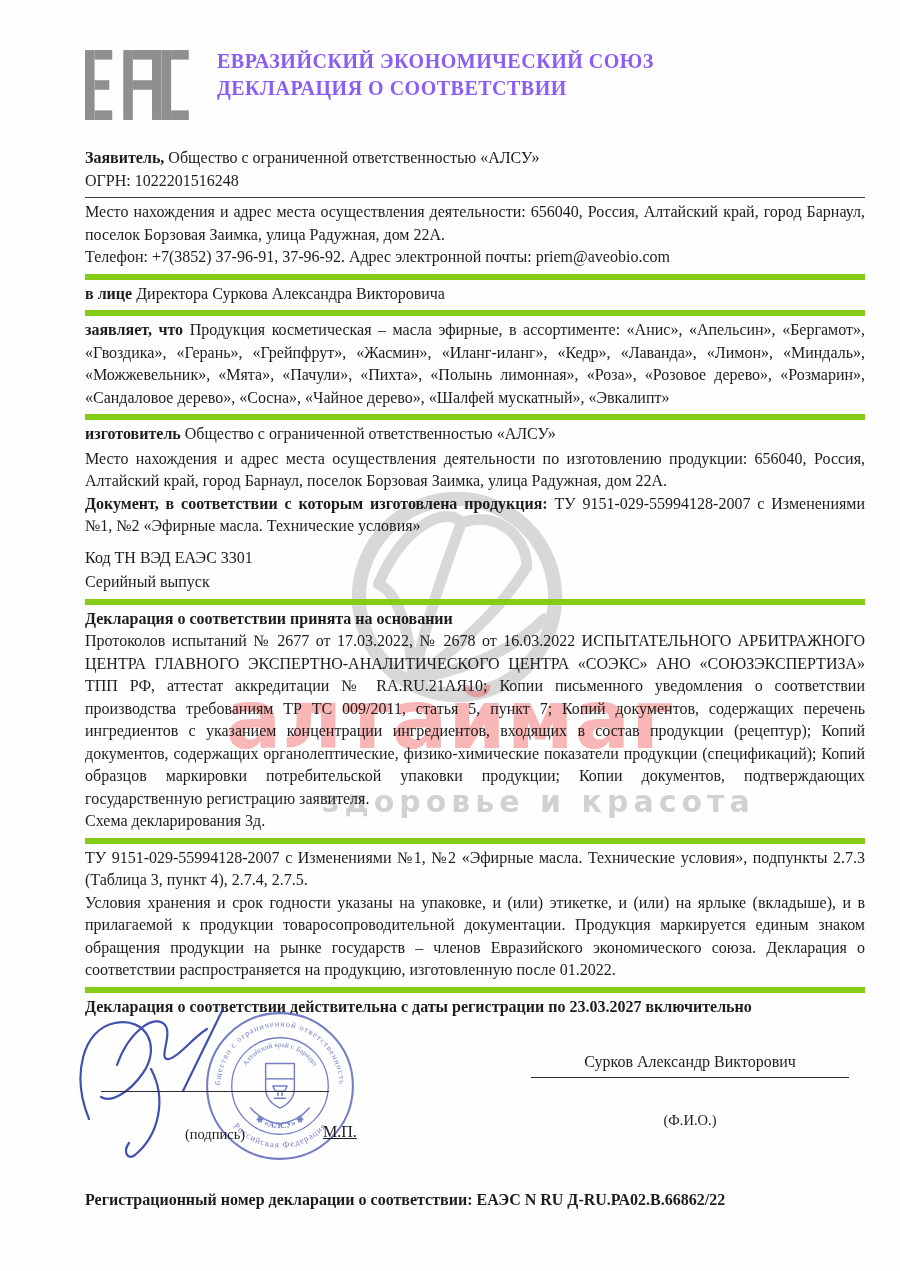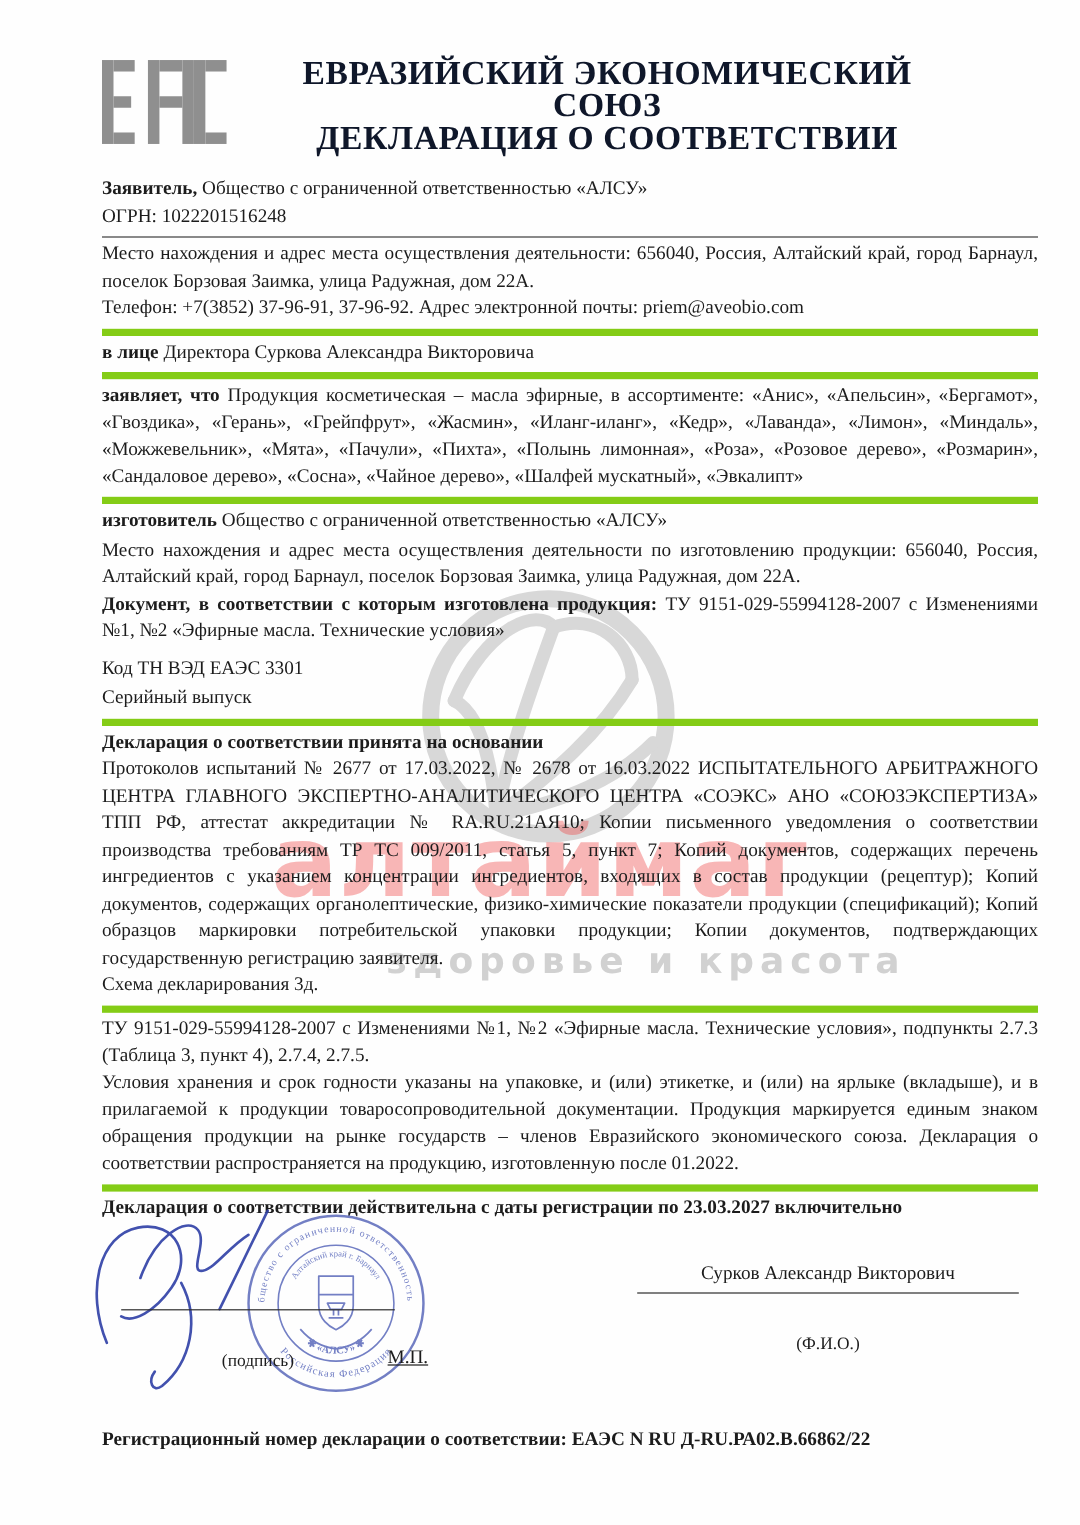--- a/index.html
+++ b/index.html
@@ -18,22 +18,22 @@
   }
   .wm-tagline{
     position:absolute;left:322px;top:784px;
     font-family:"DejaVu Sans", sans-serif;font-weight:bold;font-size:30px;
     color:#8f8f8f;opacity:.4;letter-spacing:5px;white-space:nowrap;
   }
   
   .content{position:relative;z-index:1;padding:40px 35px 0 85px;font-size:16px;line-height:22.5px;}
   header{display:flex;gap:26px;margin-bottom:14px;}
   .eac{flex:0 0 106px;}
-  .titles{flex:1;text-align:center;padding:8px 70px 0 0;
-    font-weight:bold;font-size:28px;line-height:27px;letter-spacing:.5px;color:#0f172a;}
+  .titles{flex:1;padding:8px 70px 0 0;
+    font-weight:bold;font-size:20px;line-height:27px;letter-spacing:.5px;color:#8b5cf6;}
   .sec{padding:3px 0 5px;}
   .rule{border-top:6px solid #84cc16;}
   .rule-thin{border-top:1px solid #3c3c3c;}
   .just{text-align:justify;}
   b.lbl{font-weight:bold;}
   .para+.para{margin-top:9px;}
   .mt2{margin-top:2px;}
   
   .sig-area{position:relative;height:140px;margin-top:2px;}
   .stamp{position:absolute;left:118px;top:-16px;width:154px;height:154px;opacity:.85;}

